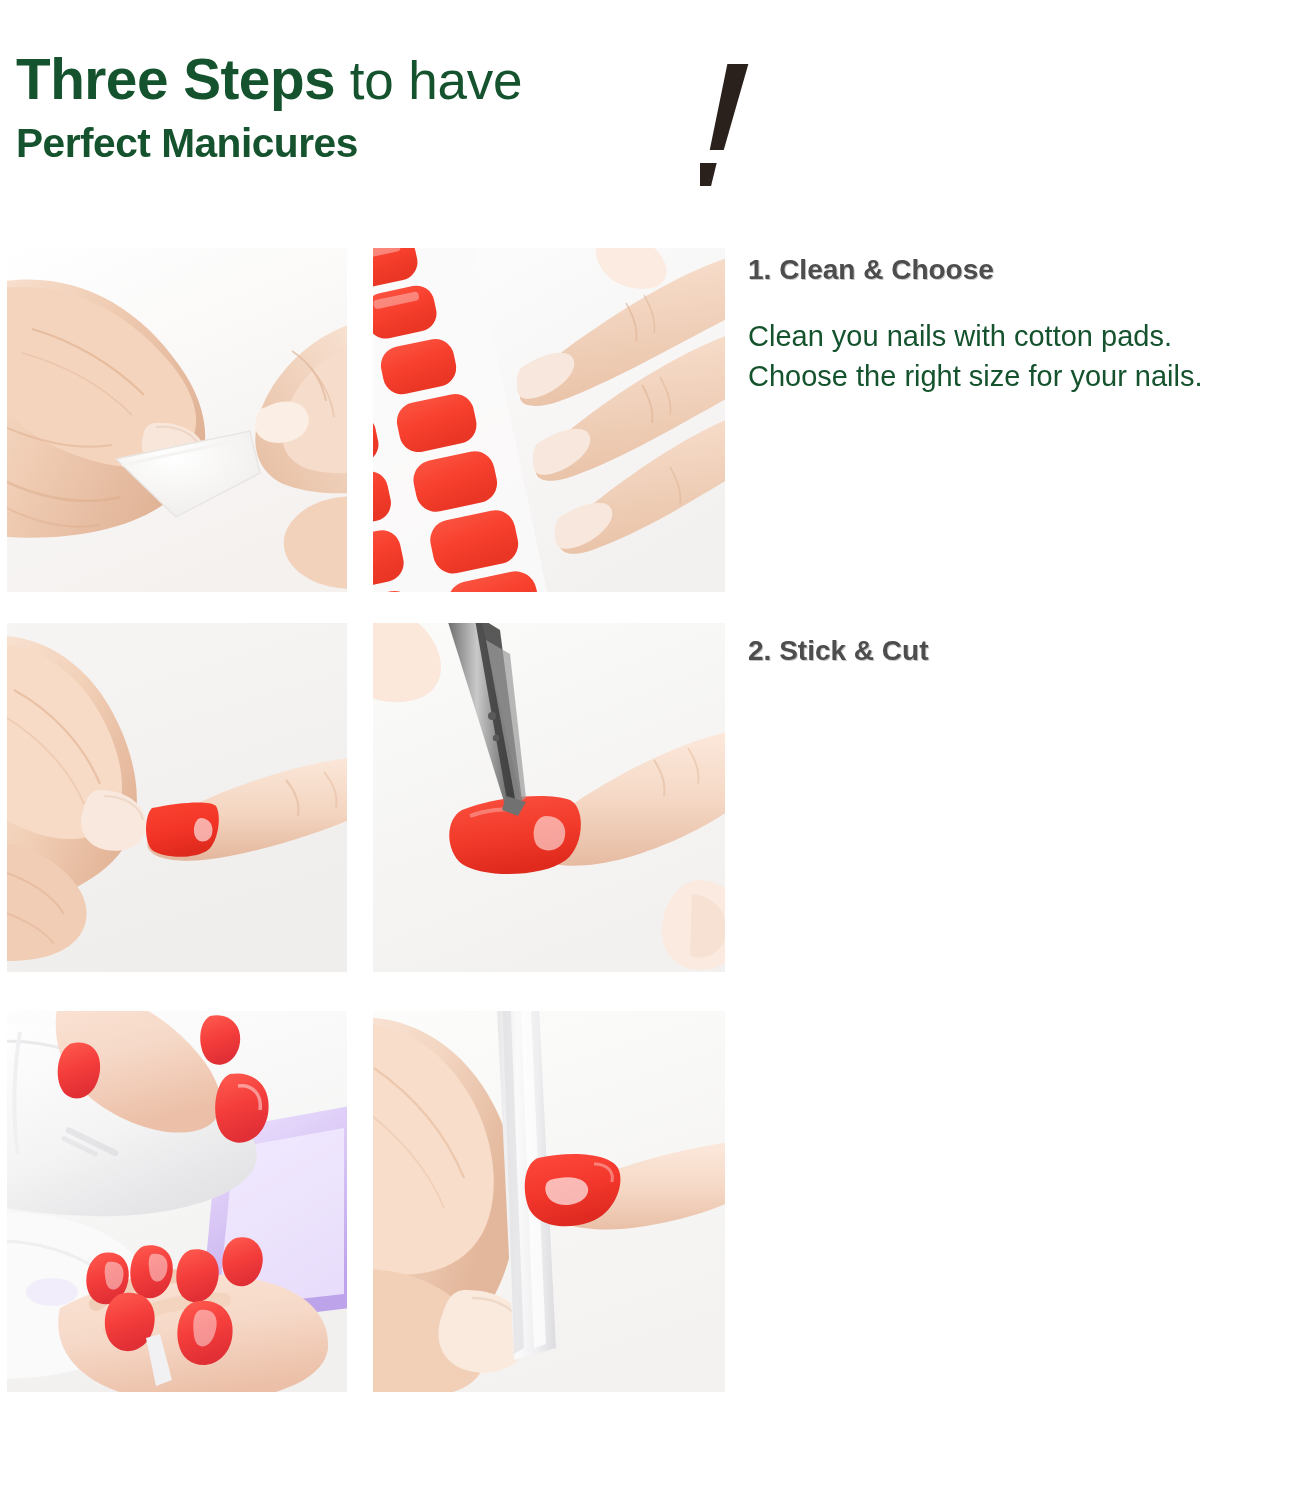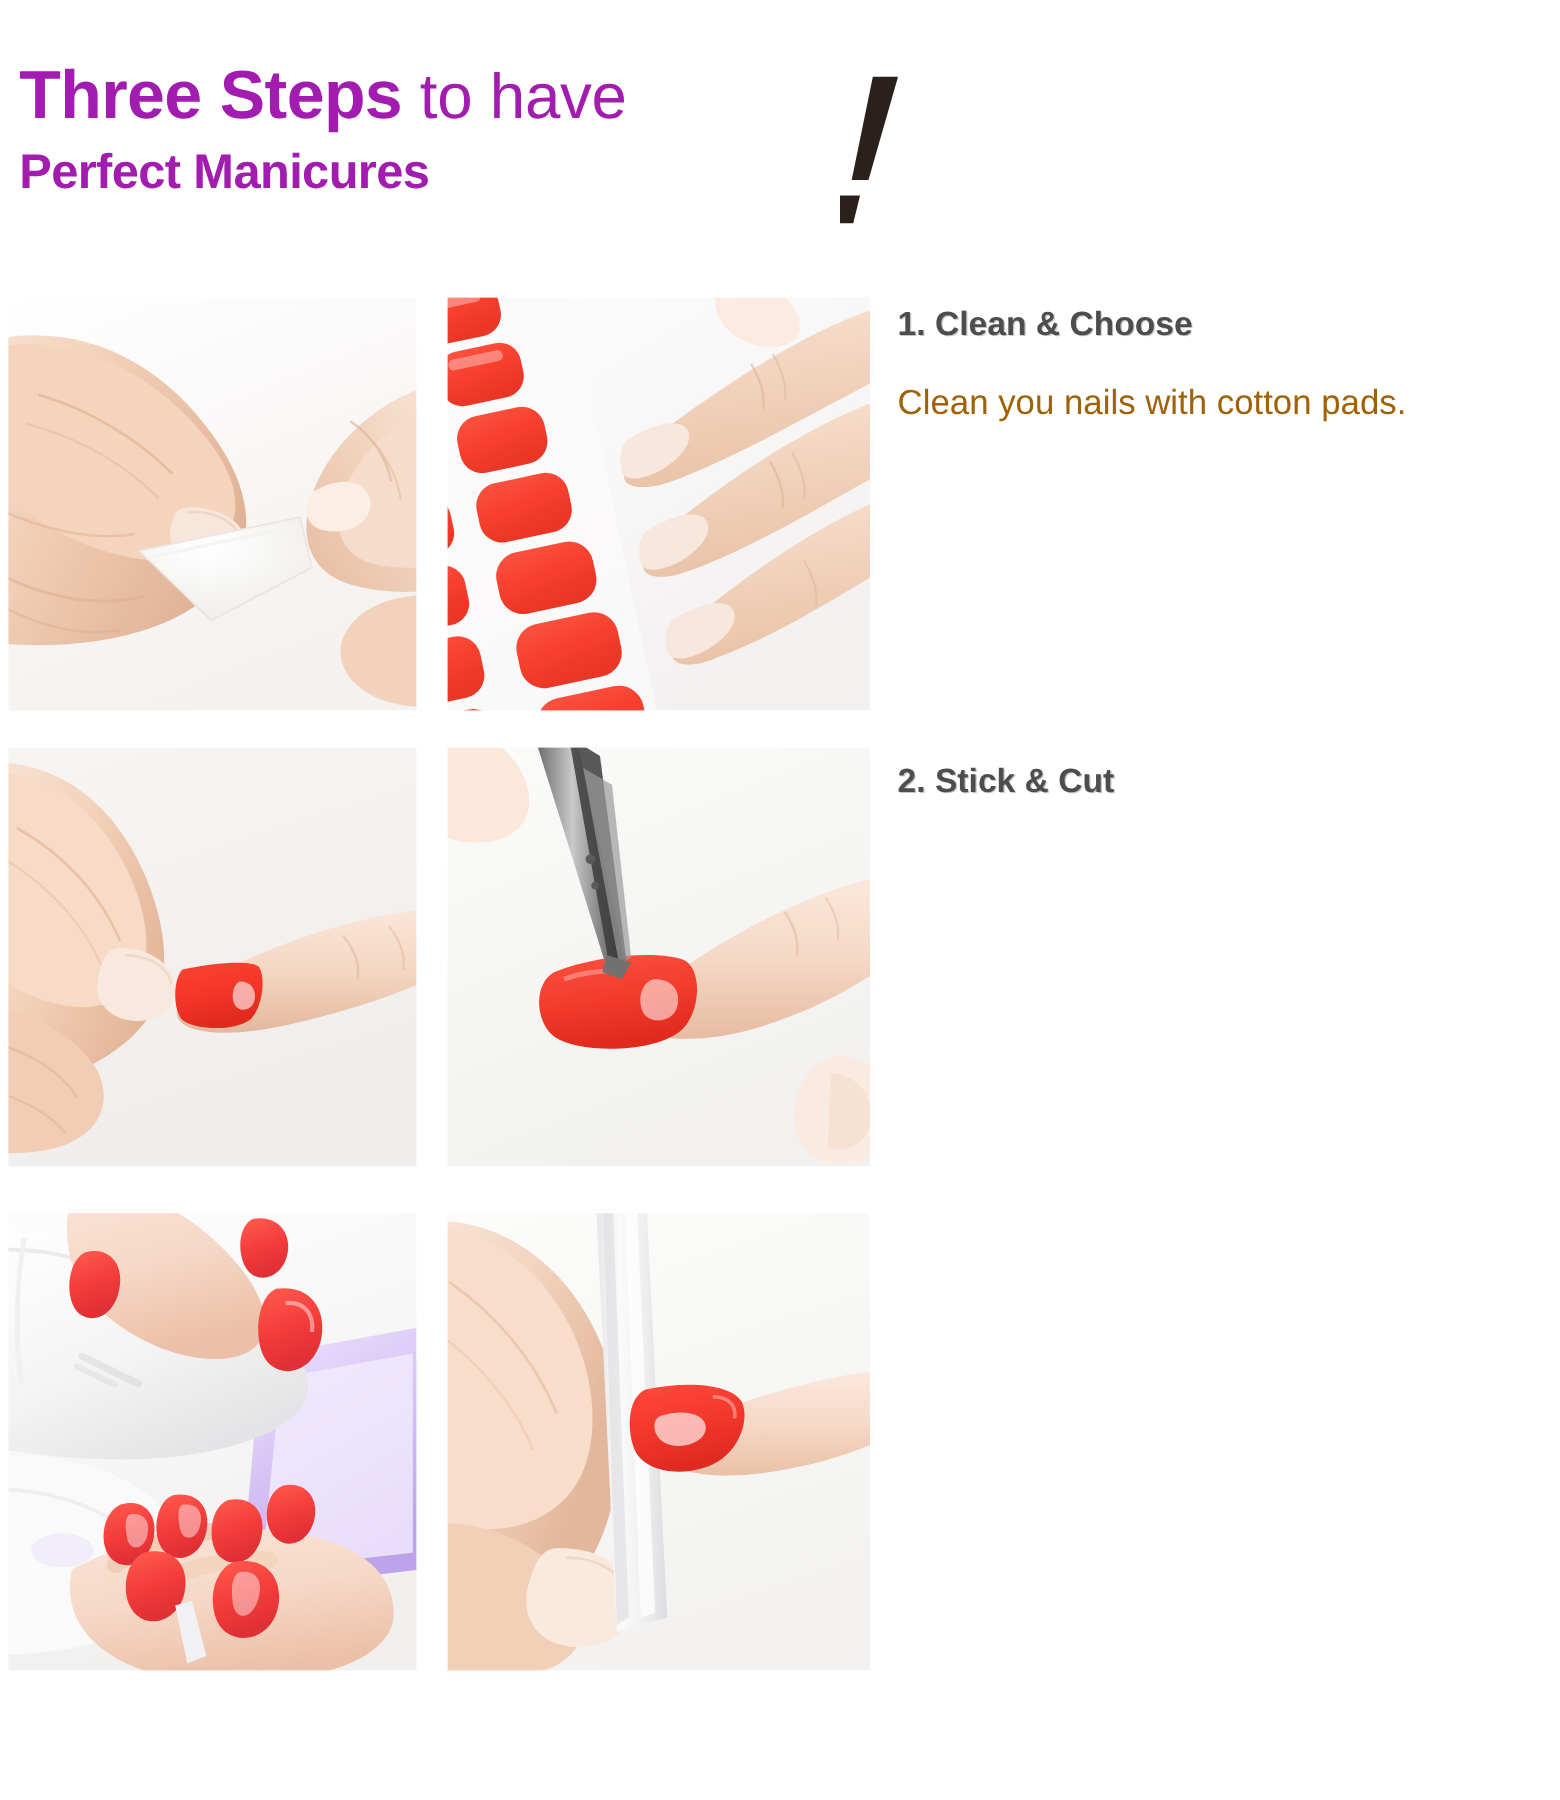--- a/index.html
+++ b/index.html
@@ -21,21 +21,21 @@
   #headline {
     position: absolute;
     left: 16px;
     top: 52px;
     width: 780px;
     height: 150px;
   }
   #headline .line {
     white-space: nowrap;
     line-height: 0.98;
-    color: #a21caf;
+    color: #14532d;
   }
   #headline .line1 { font-size: 53px; }
   #headline .line2 { font-size: 38px; margin-top: 16px; }
   .hd-strong {
     font-weight: bold;
     font-size: 1.07em;
     letter-spacing: -0.5px;
     font-stretch: condensed;
   }
   .hd-light {
@@ -80,21 +80,21 @@
     font-weight: bold;
     color: #4d4d4d;
     letter-spacing: 0px;
     margin: 0 0 30px 0;
     line-height: 1.1;
     text-shadow: 1px 1px 0 rgba(150,150,150,0.55);
     white-space: nowrap;
   }
   .step-body {
     font-size: 29px;
-    color: #a16207;
+    color: #14532d;
     line-height: 1.38;
     margin: 0;
     font-weight: normal;
   }
   .step-body p { margin: 0; }
 </style>
 </head>
 <body>
 
 <div id="headline">
@@ -514,20 +514,21 @@
     <path d="M224 156 C 238 156 244 164 242 174" stroke="#ffffff" stroke-width="3" opacity="0.35" fill="none"></path>
 
     <rect width="358" height="387" fill="none" stroke="#ffffff" stroke-width="6"></rect>
   </svg>
 </div>
 
 <div class="step step-1">
   <h2 class="step-title">1. Clean &amp; Choose</h2>
   <div class="step-body">
     <p>Clean you nails with cotton pads.</p>
+    <p>Choose the right size for your nails.</p>
   </div>
 </div>
 
 <div class="step step-2">
   <h2 class="step-title">2. Stick &amp; Cut</h2>
 </div>
 
 <div class="step step-3">
 </div>
 

